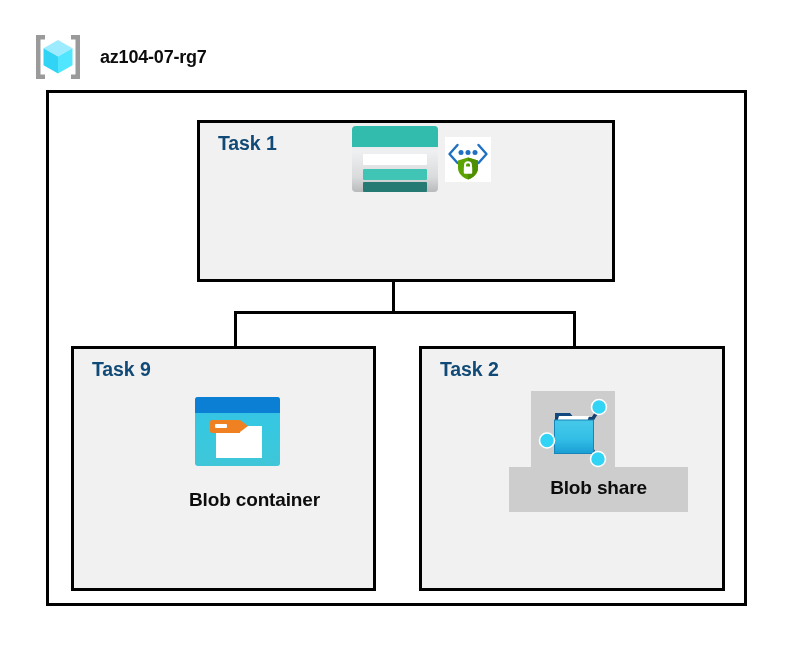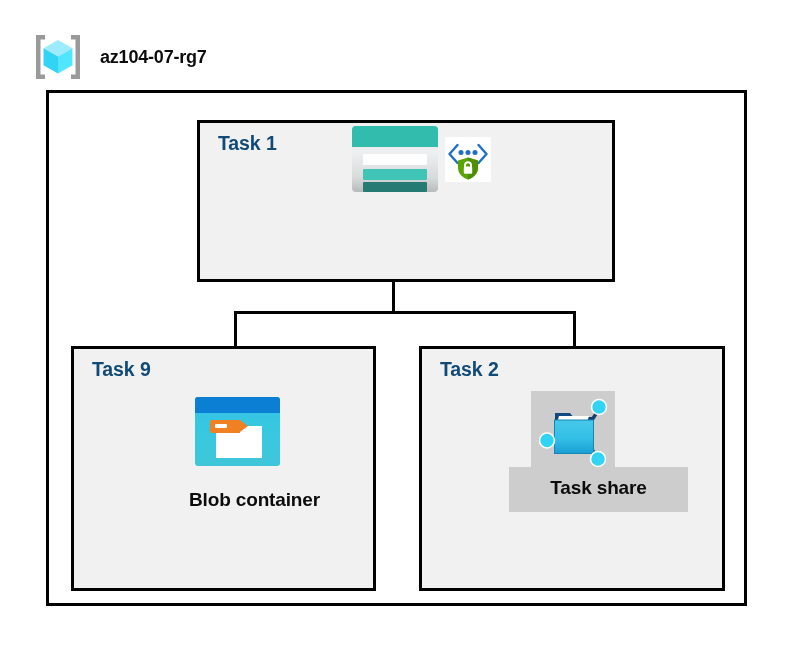--- a/index.html
+++ b/index.html
@@ -320,15 +320,15 @@
           <stop offset="100%" stop-color="#1a9ed4"></stop>
         </linearGradient>
       </defs>
 
       <circle cx="62" cy="12" r="7.5" fill="#32d4f5" stroke="#ffffff" stroke-width="1.6"></circle>
       <circle cx="10" cy="45.5" r="7.5" fill="#32d4f5" stroke="#ffffff" stroke-width="1.6"></circle>
       <circle cx="61" cy="64" r="7.5" fill="#32d4f5" stroke="#ffffff" stroke-width="1.6"></circle>
     </svg>
   </div>
 
-  <div class="node-caption caption-on-plate" style="left:509px; top:478px; width:179px;">Task share</div>
+  <div class="node-caption caption-on-plate" style="left:509px; top:478px; width:179px;">Blob share</div>
 
 </div>
 
 </body></html>

